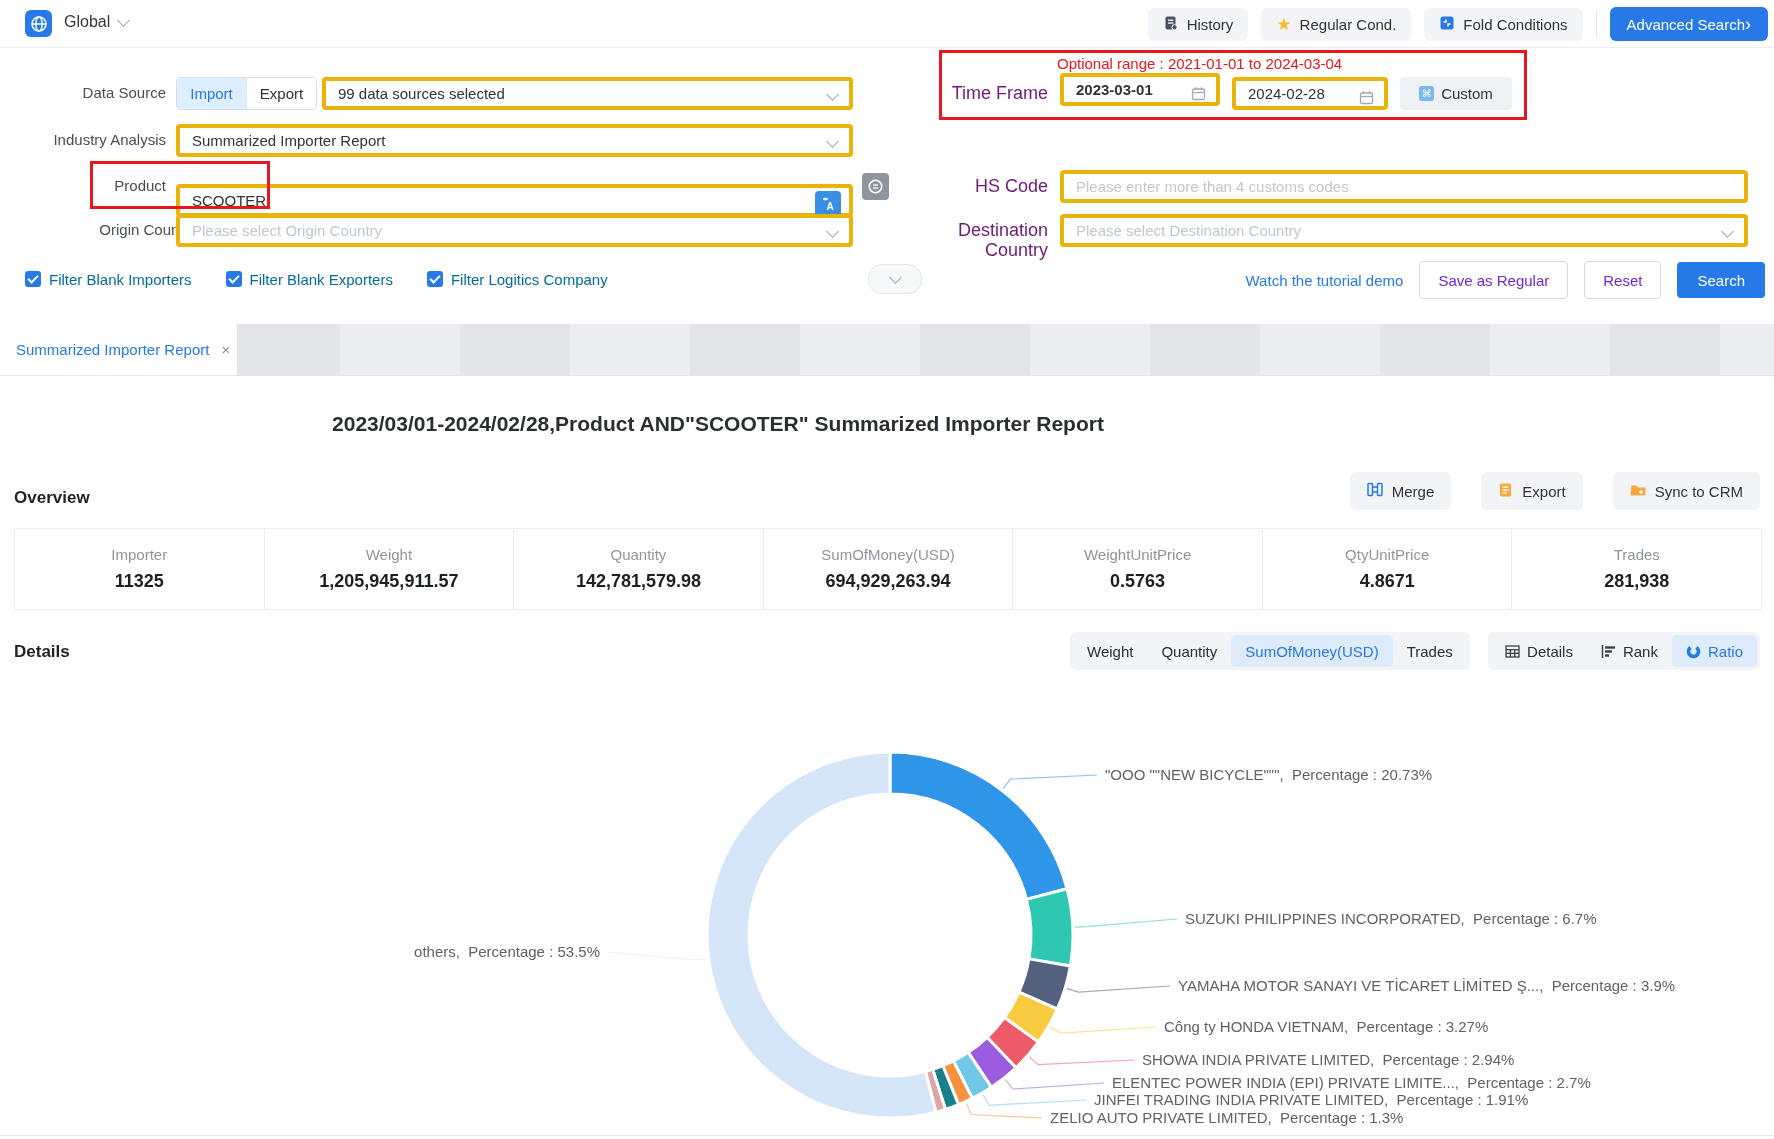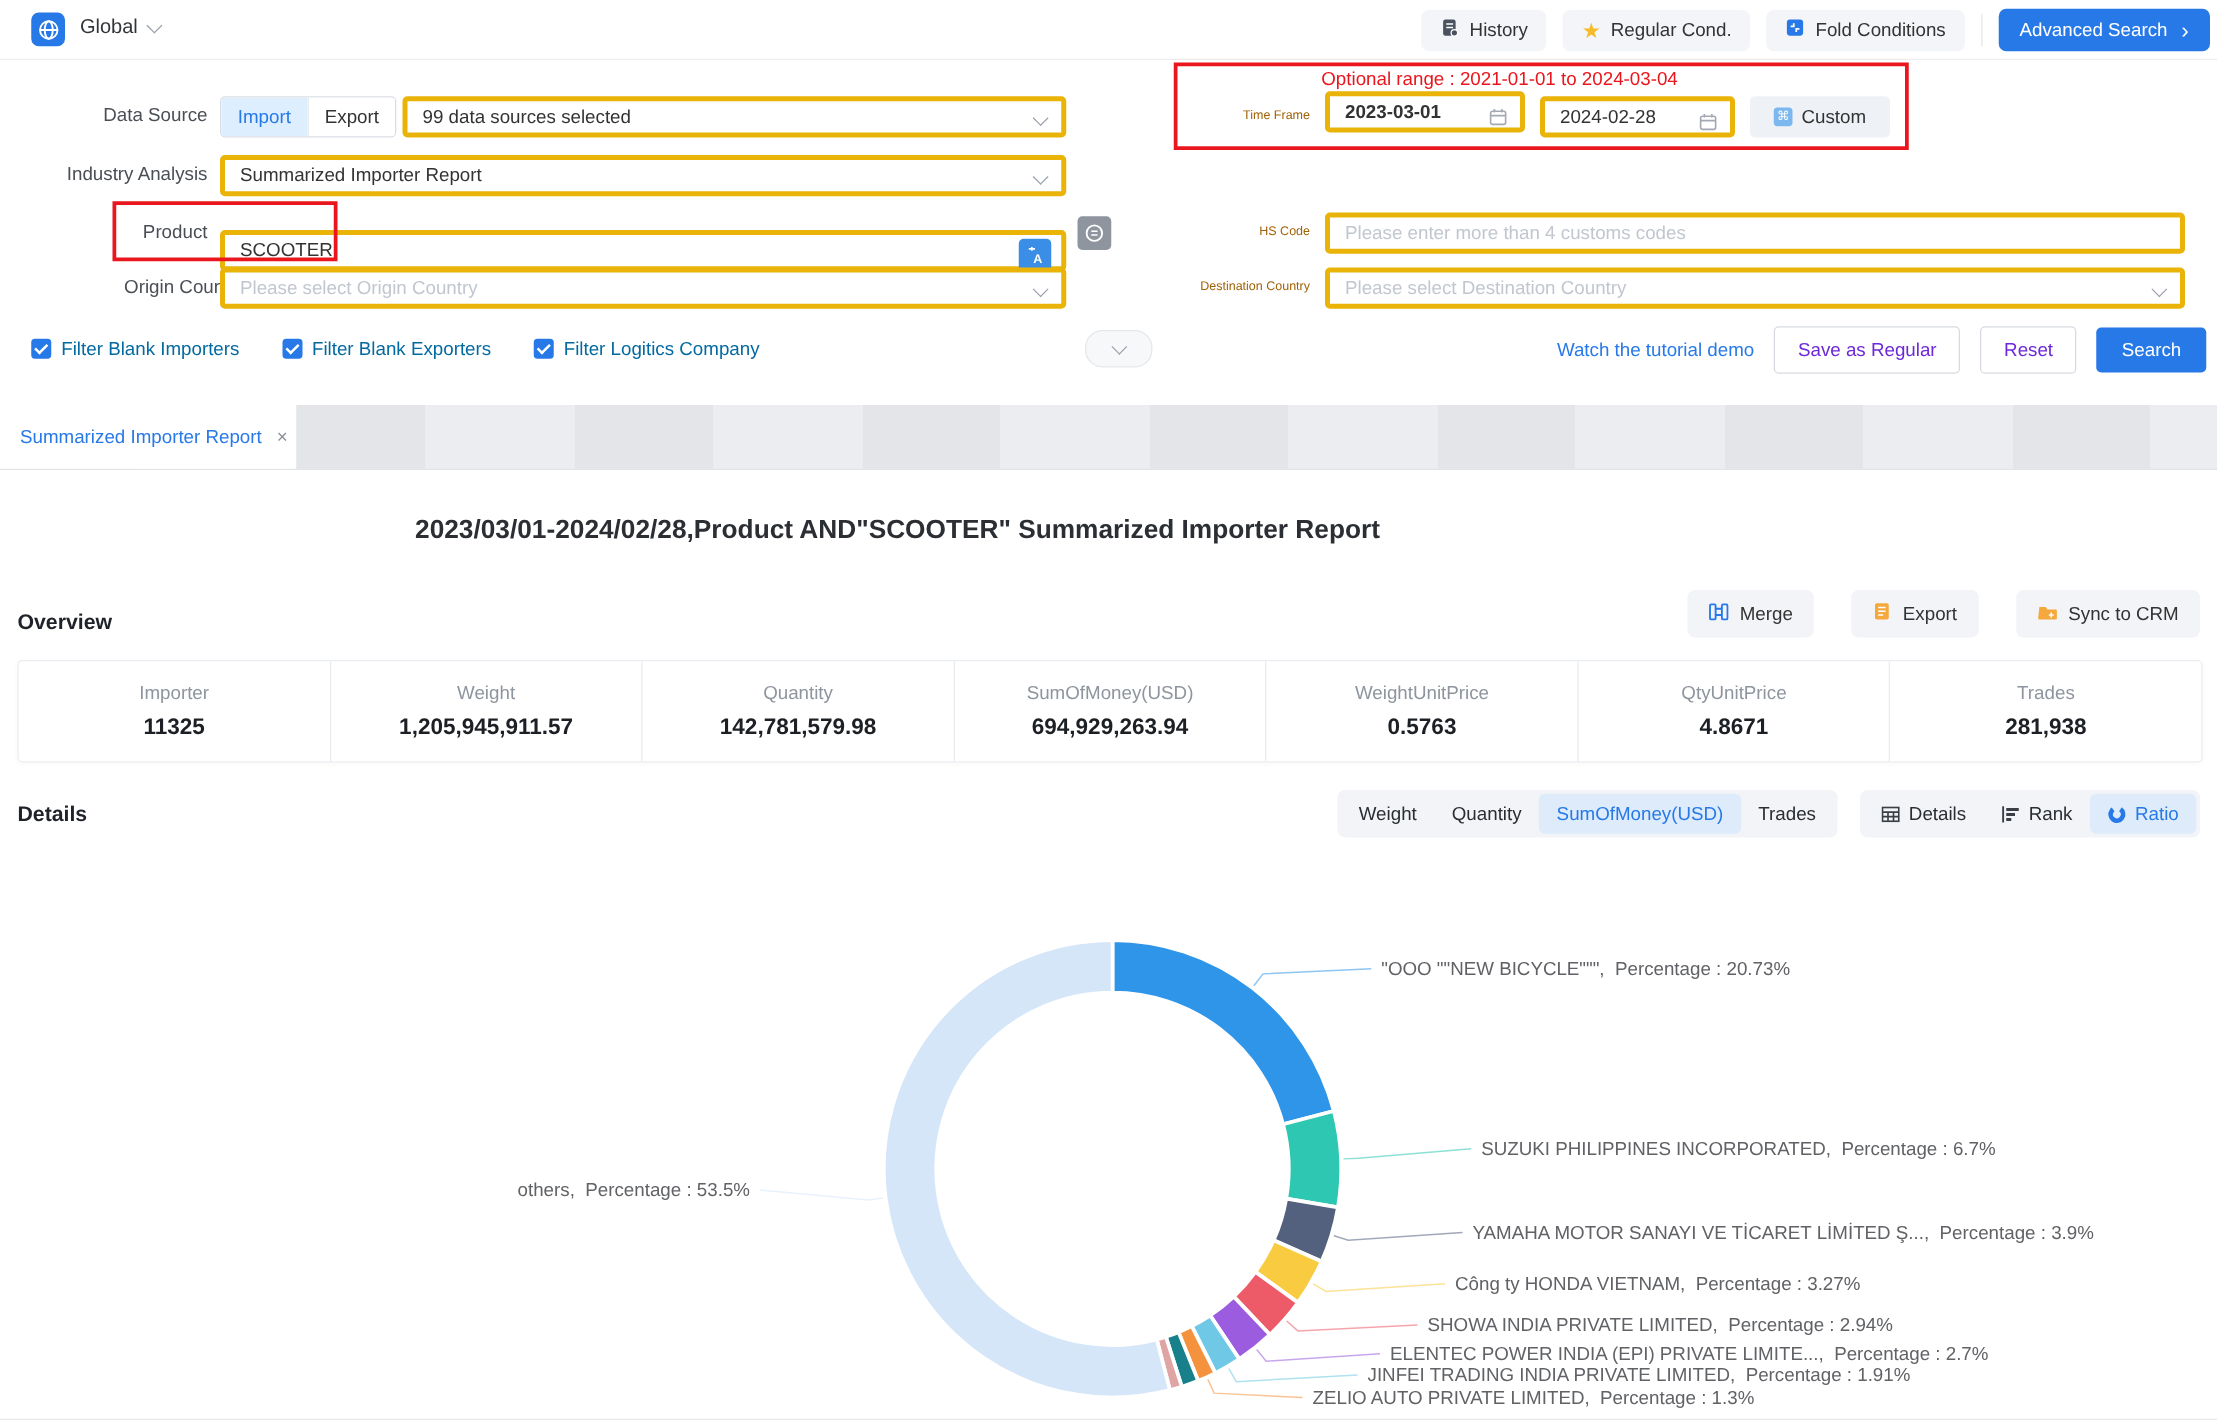--- a/index.html
+++ b/index.html
@@ -7,24 +7,24 @@
        font-family:"Liberation Sans","DejaVu Sans",sans-serif;color:#333;font-size:15px;}
   .abs{position:absolute;}
   
   .topbar{position:absolute;left:0;top:0;width:1774px;height:47px;background:#fff;border-bottom:1px solid #ededf0;display:flex;align-items:center;}
   .logo{position:absolute;left:25px;top:10px;width:27px;height:27px;border-radius:6px;background:#2779e8;display:flex;align-items:center;justify-content:center;}
   .region{position:absolute;left:64px;top:13px;font-size:16px;color:#323639;display:flex;align-items:center;gap:9px;cursor:pointer;}
   .chev{display:inline-block;width:8px;height:8px;border-right:1.7px solid #9aa1ab;border-bottom:1.7px solid #9aa1ab;transform:rotate(45deg);margin-top:-4px;}
   .topbar-right{position:absolute;right:6px;top:7px;display:flex;align-items:center;gap:13px;}
   .tb-btn{height:33px;background:#f3f5f8;border-radius:6px;display:flex;align-items:center;gap:8px;padding:0 15px;font-size:15px;color:#333;cursor:pointer;}
   .tb-div{width:1px;height:26px;background:#e3e5e9;}
-  .tb-primary{height:34px;background:#2779e8;color:#fff;border-radius:6px;display:flex;align-items:center;gap:11px;padding:0 17px;font-size:15px;cursor:pointer;}
+  .tb-primary{height:34px;background:#2779e8;color:#fff;border-radius:6px;display:flex;align-items:center;gap:0;padding:0 17px;font-size:15px;cursor:pointer;}
   
   .flabel{position:absolute;width:166px;text-align:right;color:#4a4e55;font-size:15px;line-height:20px;}
-  .rlabel{position:absolute;width:148px;left:900px;text-align:right;color:#a16207;font-size:10px;line-height:20px;}
+  .rlabel{position:absolute;width:148px;left:900px;text-align:right;color:#701a75;font-size:18px;line-height:20px;}
   .inp{position:absolute;height:33px;border:4px solid #eab308;border-radius:4px;background:#fff;display:flex;align-items:center;padding:0 12px;box-sizing:border-box;font-size:15px;color:#333;}
   .inp .ph{color:#c1c6cf;}
   .inp .chev{position:absolute;right:12px;top:13px;}
   .seg{position:absolute;left:176px;top:77px;width:141px;height:33px;border:1px solid #dadee4;border-radius:4px;display:flex;overflow:hidden;box-sizing:border-box;}
   .seg>div{flex:1;display:flex;align-items:center;justify-content:center;font-size:15px;cursor:pointer;}
   .seg .on{background:#ddeeff;color:#2779e8;}
   .seg .off{background:#fff;color:#333;border-left:1px solid #e4e7eb;}
   .red-note{position:absolute;left:1057px;top:55px;color:#e9161d;font-size:15px;}
   .red-box{position:absolute;border:3px solid #e9161d;box-sizing:border-box;pointer-events:none;}
   .sq-icon{border-radius:4px;display:flex;align-items:center;justify-content:center;}

